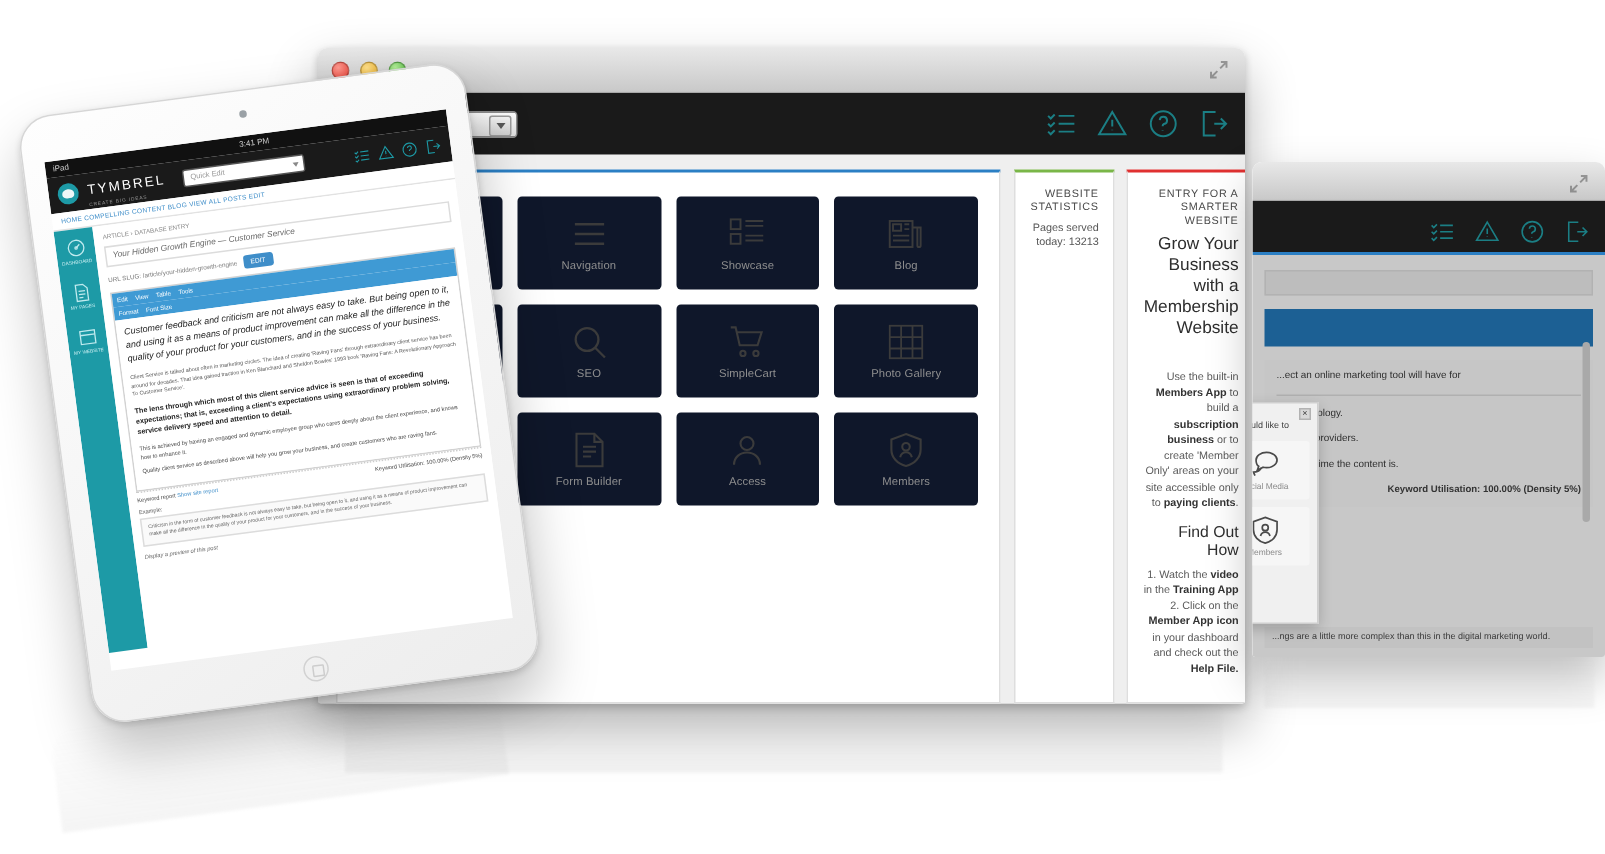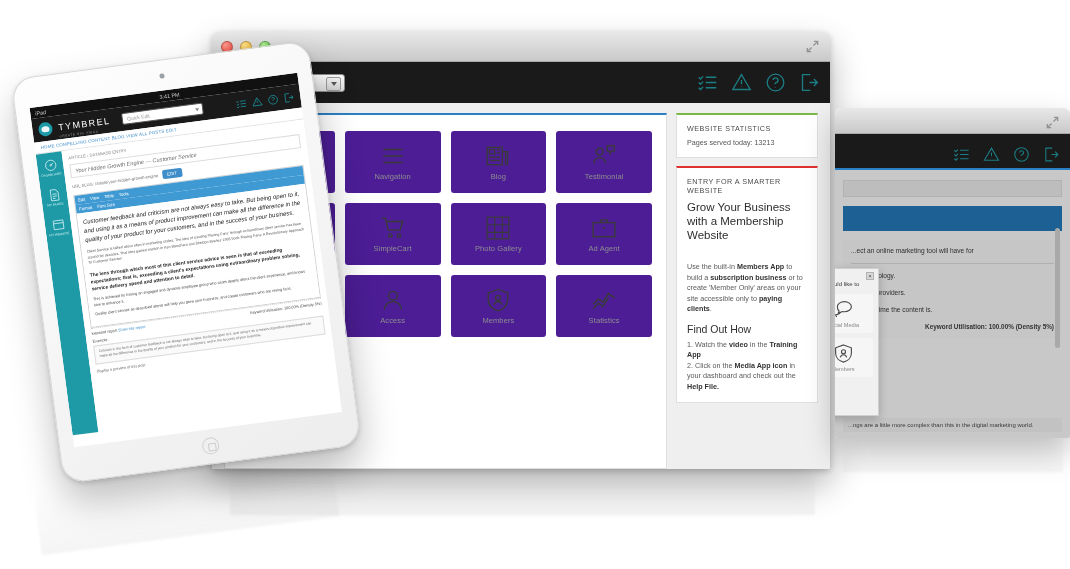--- a/index.html
+++ b/index.html
@@ -51,28 +51,28 @@
 
   
   #winMain { left: 212px; top: 32px; width: 618px; height: 437px;
              box-shadow: 0 16px 34px rgba(0,0,0,.30), 0 2px 6px rgba(0,0,0,.20); }
   #winMain .body { height: 366px; background: #efefef; display: flex; padding: 10px 12px 0 12px; gap: 9px; }
 
   .apps-card { flex: 1; background: #fff; border: 1px solid #dedede; border-top: 2px solid #2b7fc4;
                padding: 16px 14px 14px 14px; }
   .apps-grid { display: grid; grid-template-columns: repeat(4, 1fr); gap: 10px; }
   .tile {
-    background: #4c1d95; border-radius: 3px; height: 62px;
+    background: #0f172a; border-radius: 3px; height: 62px;
     display: flex; flex-direction: column; align-items: center; justify-content: center; gap: 3px;
   }
   .tile-ico { width: 26px; height: 26px; color: #3b3b3b; }
   .tile-ico svg { display: block; width: 100%; height: 100%; }
   .tile-label { font-size: 7.5px; color: #8f8f8f; letter-spacing: .1px; }
 
-  .side-col { width: 142px; display: flex; flex-direction: column; gap: 8px; }
+  .side-col { width: 142px; display: flex; flex-direction: row; gap: 8px; text-align: right; }
   .card { background: #fff; border: 1px solid #dedede; padding: 9px 10px 10px 10px; }
   .card.green { border-top: 2px solid #7ab648; }
   .card.red   { border-top: 2px solid #e03131; }
   .card-kicker { font-size: 7.2px; color: #4a4a4a; letter-spacing: .5px; margin-bottom: 5px; }
   .stat-line { font-size: 7.2px; color: #555; }
   .card-h2 { font-size: 11.5px; line-height: 14px; color: #2e2e2e; font-weight: 400; margin-bottom: 20px; }
   .card-p { font-size: 7.2px; line-height: 10.5px; color: #5a5a5a; margin-bottom: 8px; margin-top: 20px; }
   .card-h3 { font-size: 10.5px; color: #2e2e2e; font-weight: 400; margin-bottom: 5px; }
   .card-p b, .card-li b { font-weight: bold; color: #333; }
   .card-li { font-size: 7.2px; line-height: 10.5px; color: #5a5a5a; }
@@ -257,20 +257,30 @@
 
           <div class="tile">
             <span class="tile-ico">
               <svg viewBox="0 0 24 24" fill="none" stroke="currentColor" stroke-width="1.5">
                 <path d="M3 6h18M3 12h18M3 18h18"></path>
               </svg>
               </span>
             <span class="tile-label">Navigation</span>
           </div>
 
+          <div class="tile">
+            <span class="tile-ico">
+              <svg viewBox="0 0 24 24" fill="none" stroke="currentColor" stroke-width="1.2">
+                <rect x="2" y="3" width="6" height="6"></rect>
+                  <rect x="2" y="12" width="6" height="6"></rect>
+                <path d="M11 4h11M11 7h11M11 13h11M11 16h11"></path>
+              </svg>
+              </span>
+            <span class="tile-label">Showcase</span>
+          </div>
 
           <div class="tile">
             <span class="tile-ico">
               <svg viewBox="0 0 24 24" fill="none" stroke="currentColor" stroke-width="1.2">
                 <rect x="2" y="4" width="14" height="16"></rect>
                   <path d="M16 8h5v11a1 1 0 0 1-2 0V8z"></path>
                 <rect x="4" y="6" width="5" height="4"></rect>
                   <path d="M11 6h3M11 9h3M4 13h10M4 16h10"></path>
               </svg>
               </span>
@@ -381,21 +391,21 @@
       <div class="side-col">
         <div class="card green">
           <div class="card-kicker">WEBSITE STATISTICS</div>
           <div class="stat-line">Pages served today: 13213</div>
         </div>
         <div class="card red">
           <div class="card-kicker">ENTRY FOR A SMARTER WEBSITE</div>
           <div class="card-h2">Grow Your Business with a Membership Website</div>
           <div class="card-p">Use the built-in <b>Members App</b> to build a <b>subscription business</b> or to create 'Member Only' areas on your site accessible only to <b>paying clients</b>.</div>
           <div class="card-h3">Find Out How</div>
-          <div class="card-li">1. Watch the <b>video</b> in the <b>Training App</b><br>2. Click on the <b>Media App icon</b> in your dashboard and check out the <b>Help File.</b></div>
+          <div class="card-li">1. Watch the <b>video</b> in the <b>Training App</b><br>2. Click on the <b>Member App icon</b> in your dashboard and check out the <b>Help File.</b></div>
         </div>
       </div>
     </div>
   </div>
 
   <div class="win" id="winRight">
     <div class="titlebar">
       <span class="expand-icon">
         <svg viewBox="0 0 16 16" fill="none" stroke="#5a5a5a" stroke-width="1.4">
           <path d="M9.5 2.5h4v4M13.5 2.5 9 7M6.5 13.5h-4v-4M2.5 13.5 7 9"></path>

